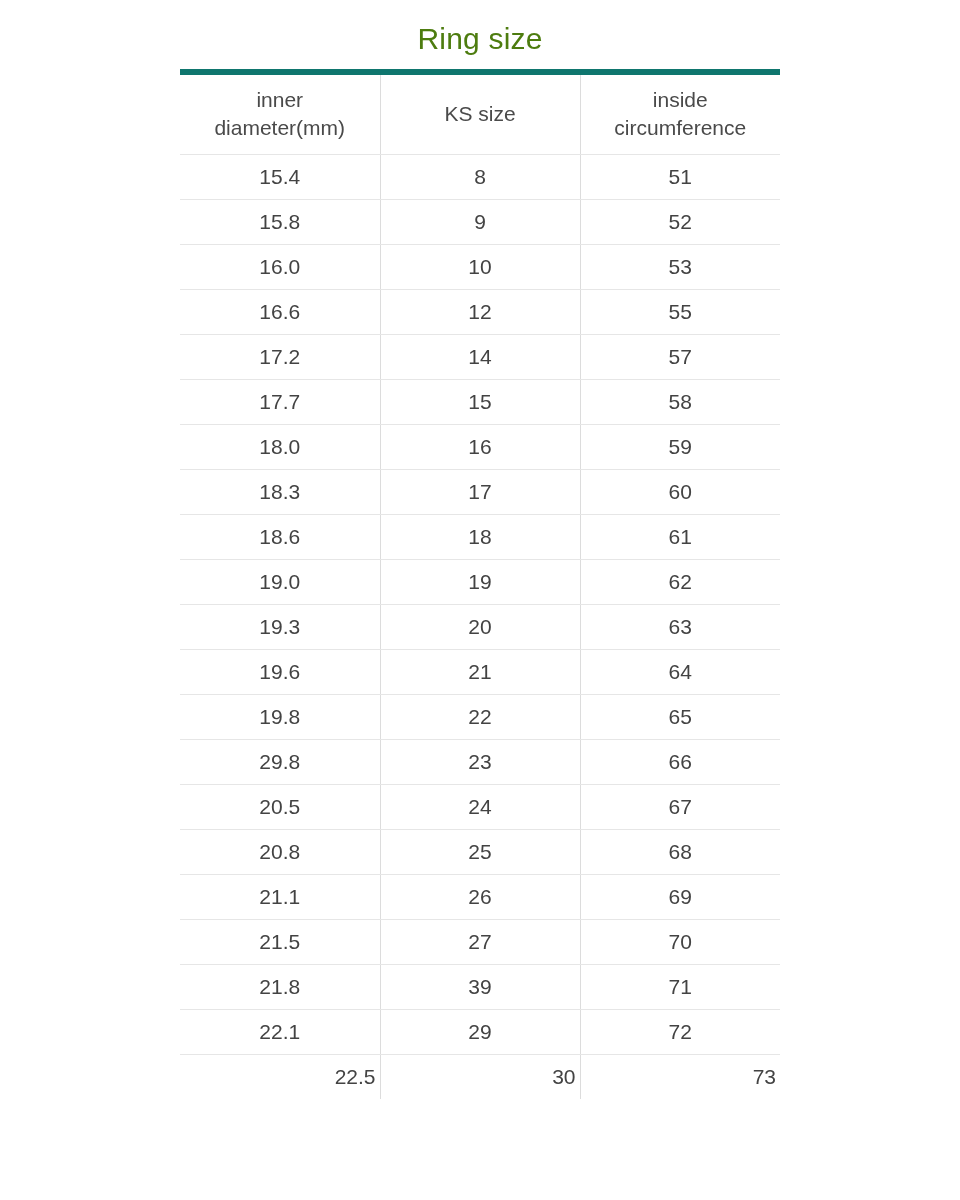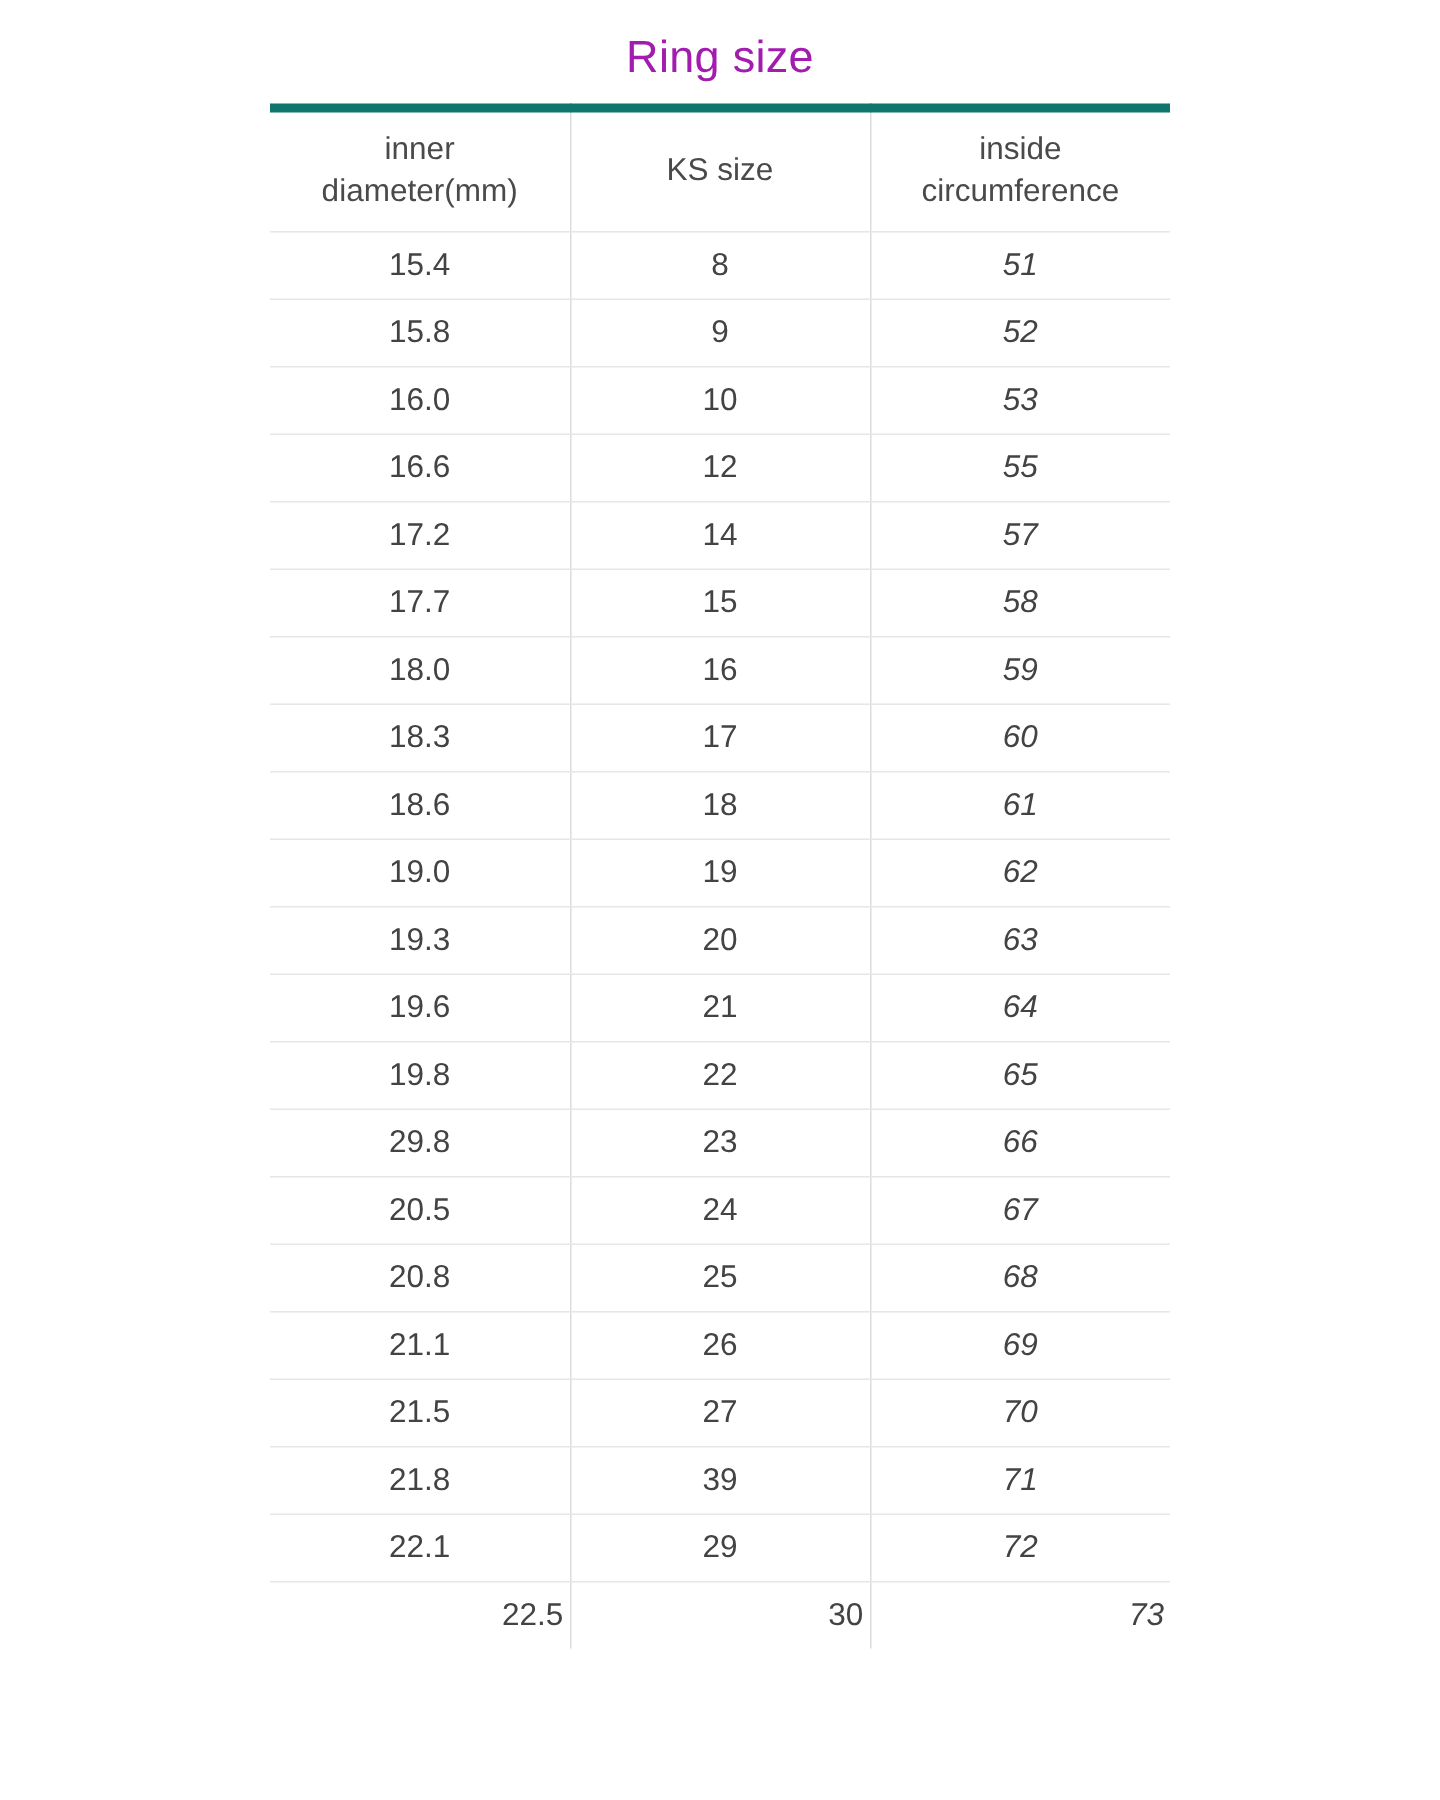--- a/index.html
+++ b/index.html
@@ -21,21 +21,21 @@
     width: 960px;
     height: 1200px;
     box-sizing: border-box;
     overflow: hidden;
   }
 
   .title {
     text-align: center;
     font-size: 30px;
     font-weight: 400;
-    color: #a21caf;
+    color: #4d7c0f;
     letter-spacing: 0.2px;
     margin: 0;
     padding-top: 22px;
     padding-bottom: 13px;
   }
 
   .table-wrap {
     width: 600px;
     margin: 0 auto;
   }
@@ -68,21 +68,21 @@
     font-size: 21px;
     font-weight: 400;
     color: #434343;
     text-align: center;
     vertical-align: middle;
     height: 44px;
     padding: 0 4px;
     border-bottom: 1px solid #e6e6e6;
     border-right: 1px solid #dcdcdc;
   }
-  tbody td:last-child { border-right: none; font-style: italic; }
+  tbody td:last-child { border-right: none; }
 
   tbody tr:last-child td {
     border-bottom: none;
     text-align: right;
   }
 
   .hdr-line { display: block; }
 </style>
 </head>
 <body>

